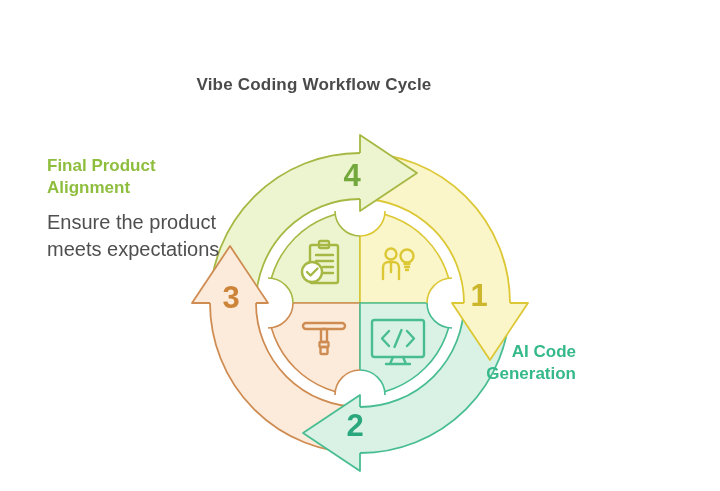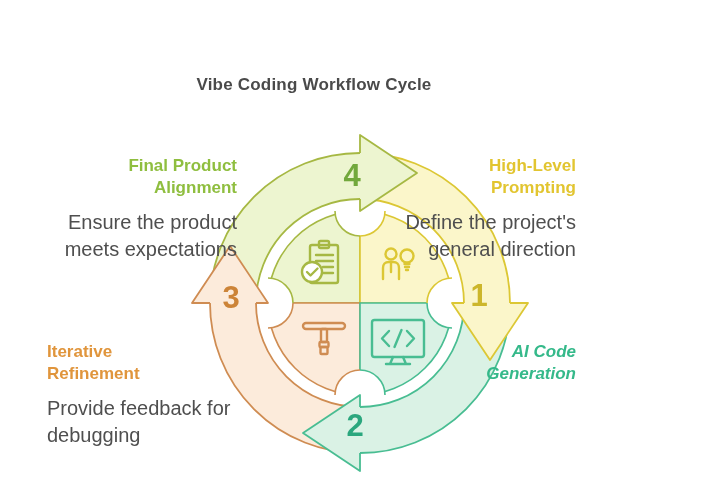--- a/index.html
+++ b/index.html
@@ -8,24 +8,24 @@
     font-family:"Liberation Sans",sans-serif;
     margin-top:31px;
   }
   .title{
     position:absolute;top:44px;left:0;right:0;text-align:center;
     font-size:17px;font-weight:700;color:var(--title_text,#4a4a4a);letter-spacing:.2px;
   }
   .label{position:absolute;width:190px;}
   .label .h{font-size:17px;font-weight:700;line-height:1.32;white-space:pre-line;}
   .label .b{margin-top:9px;font-size:20px;line-height:1.38;color:var(--body_text,#4f4f4f);white-space:pre-line;}
-  .tl{left:47px;top:124px;text-align:right;}
+  .tl{left:47px;top:124px;text-align:left;}
   .tr{right:52px;top:124px;text-align:right;}
   .bl{left:47px;top:310px;text-align:left;}
-  .br{right:52px;top:310px;text-align:right;font-style:italic;}
+  .br{right:52px;top:310px;text-align:right;}
   .step-green  .h{color:var(--green_text,#8fbe3f);}
   .step-yellow .h{color:var(--yellow_text,#e2c530);}
   .step-orange .h{color:var(--orange_text,#e0953c);}
   .step-teal   .h{color:var(--teal_text,#35b98a);}
 
   svg{position:absolute;left:0;top:0;}
   .f-green {fill:var(--green_fill,#edf5d0);}  .s-green {stroke:var(--green_stroke,#a6b843);}
   .f-yellow{fill:var(--yellow_fill,#fbf6ca);} .s-yellow{stroke:var(--yellow_stroke,#dcc734);}
   .f-teal  {fill:var(--teal_fill,#daf2e5);}   .s-teal  {stroke:var(--teal_stroke,#48bd92);}
   .f-orange{fill:var(--orange_fill,#fcebdb);} .s-orange{stroke:var(--orange_stroke,#cf8c52);}
@@ -127,30 +127,18 @@
       <text class="num n-green" x="-8" y="-128" dy="0.36em">4</text>
     </g>
   </svg>
 
   <div class="label tl step-green">
     <div class="h">Final Product
 Alignment</div>
     <div class="b">Ensure the product
 meets expectations</div>
   </div>
-  <div class="label tr step-yellow">
-    <div class="h">High-Level
-Prompting</div>
-    <div class="b">Define the project's
-general direction</div>
-  </div>
-  <div class="label bl step-orange">
-    <div class="h">Iterative
-Refinement</div>
-    <div class="b">Provide feedback for
-debugging</div>
-  </div>
   <div class="label br step-teal">
     <div class="h">AI Code
 Generation</div>
   </div>
 
 </div>
 
 </body></html>

